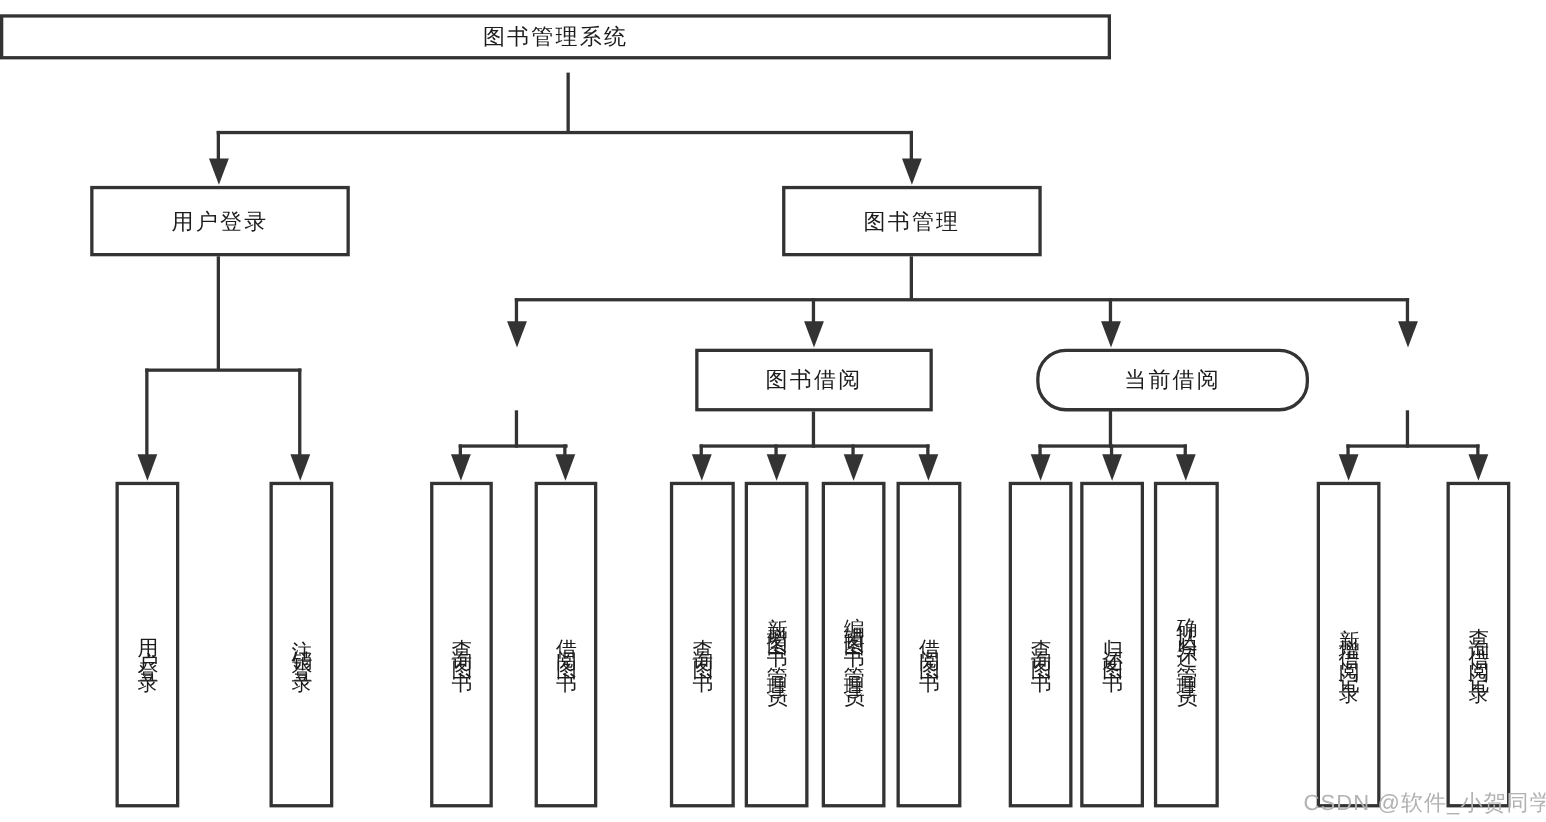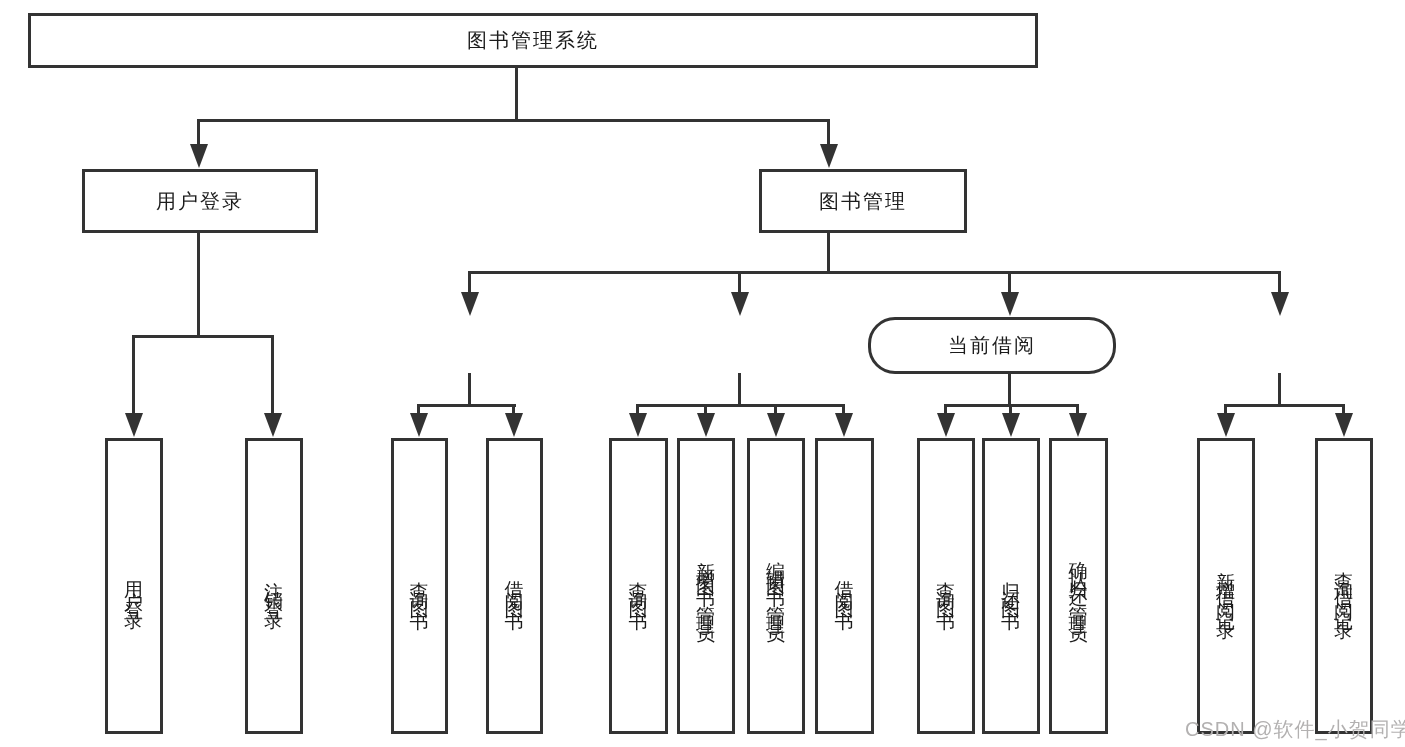--- a/index.html
+++ b/index.html
@@ -79,51 +79,52 @@
     letter-spacing: 1px;
     z-index: 5;
     white-space: nowrap;
   }
 </style>
 </head>
 <body>
 
 <div class="canvas">
 
-  <div class="node" style="left:28px; top:13px; width:1010px; height:55px;text-align:right;">图书管理系统</div>
+  <div class="node" style="left:0; top:13px; width:1010px; height:41px;text-align:right;">图书管理系统</div>
 
   <div class="vline" style="left:515px; top:66px; height:55px;"></div>
   <div class="hline" style="left:197px; top:119px; width:633px;"></div>
   <div class="vline" style="left:197px; top:119px; height:30px;"></div>
   <div class="arrowhead" style="left:190px; top:144px;"></div>
   <div class="vline" style="left:827px; top:119px; height:30px;"></div>
   <div class="arrowhead" style="left:820px; top:144px;"></div>
 
   <div class="node" style="left:82px; top:169px; width:236px; height:64px;">用户登录</div>
-  <div class="node" style="left:711px; top:169px; width:208px; height:64px;margin-left:48px;">图书管理</div>
+  <div class="node" style="left:711px; top:169px; width:236px; height:64px;">图书管理</div>
 
   <div class="vline" style="left:197px; top:232px; height:105px;"></div>
   <div class="hline" style="left:132px; top:335px; width:142px;"></div>
   <div class="vline" style="left:132px; top:335px; height:82px;"></div>
   <div class="arrowhead" style="left:125px; top:413px;"></div>
   <div class="vline" style="left:271px; top:335px; height:82px;"></div>
   <div class="arrowhead" style="left:264px; top:413px;"></div>
 
   <div class="vline" style="left:827px; top:232px; height:41px;"></div>
   <div class="hline" style="left:468px; top:271px; width:813px;"></div>
   <div class="vline" style="left:468px; top:271px; height:25px;"></div>
   <div class="arrowhead" style="left:461px; top:292px;"></div>
   <div class="vline" style="left:738px; top:271px; height:25px;"></div>
   <div class="arrowhead" style="left:731px; top:292px;"></div>
   <div class="vline" style="left:1008px; top:271px; height:25px;"></div>
   <div class="arrowhead" style="left:1001px; top:292px;"></div>
   <div class="vline" style="left:1278px; top:271px; height:25px;"></div>
   <div class="arrowhead" style="left:1271px; top:292px;"></div>
 
-  <div class="node" style="left:868px; top:317px; width:248px; height:57px;border-radius:27px;">当前借阅</div>
+  <div class="node" style="left:632px; top:317px; width:216px; height:57px;">图书借阅</div>
+  <div class="node" style="left:942px; top:317px; width:248px; height:57px;border-radius:27px;">当前借阅</div>
 
   <div class="vline" style="left:468px; top:373px; height:34px;"></div>
   <div class="hline" style="left:417px; top:404px; width:99px;"></div>
   <div class="vline" style="left:417px; top:404px; height:14px;"></div>
   <div class="arrowhead" style="left:410px; top:413px;"></div>
   <div class="vline" style="left:512px; top:404px; height:14px;"></div>
   <div class="arrowhead" style="left:505px; top:413px;"></div>
 
   <div class="vline" style="left:738px; top:373px; height:34px;"></div>
   <div class="hline" style="left:636px; top:404px; width:209px;"></div>

